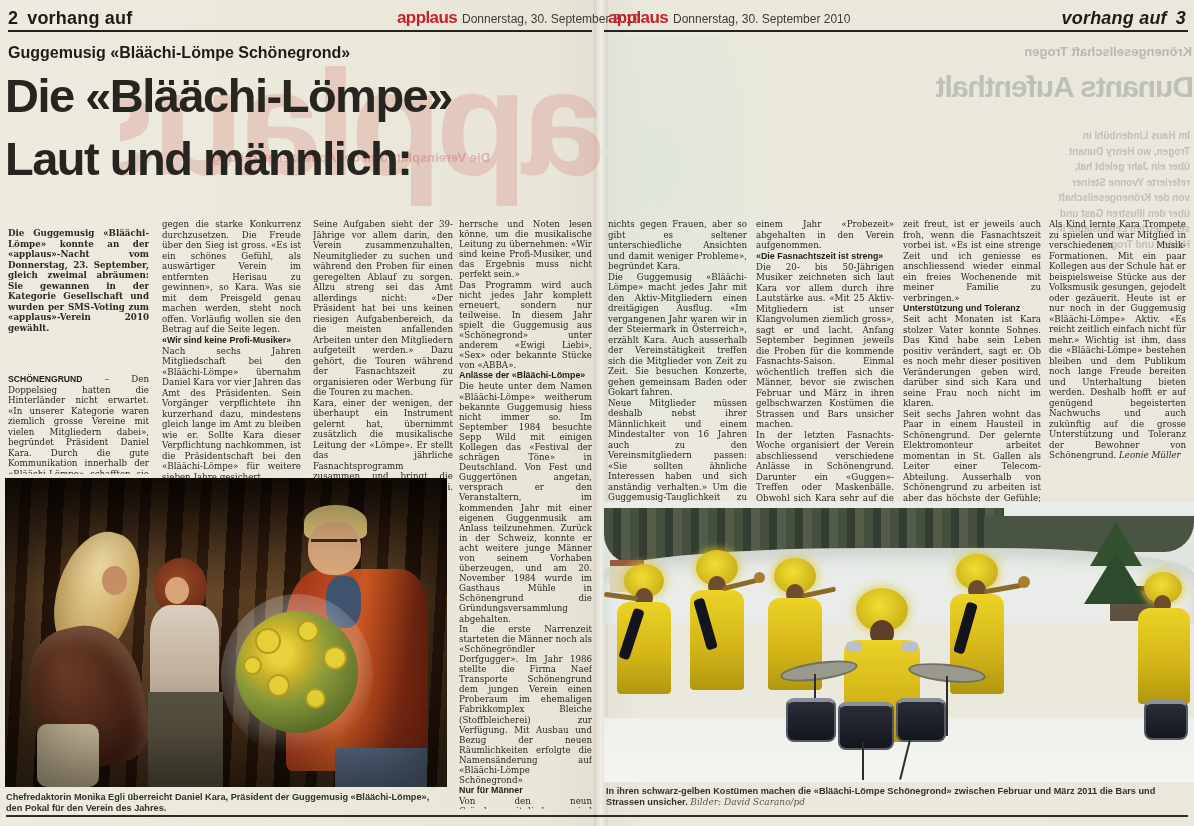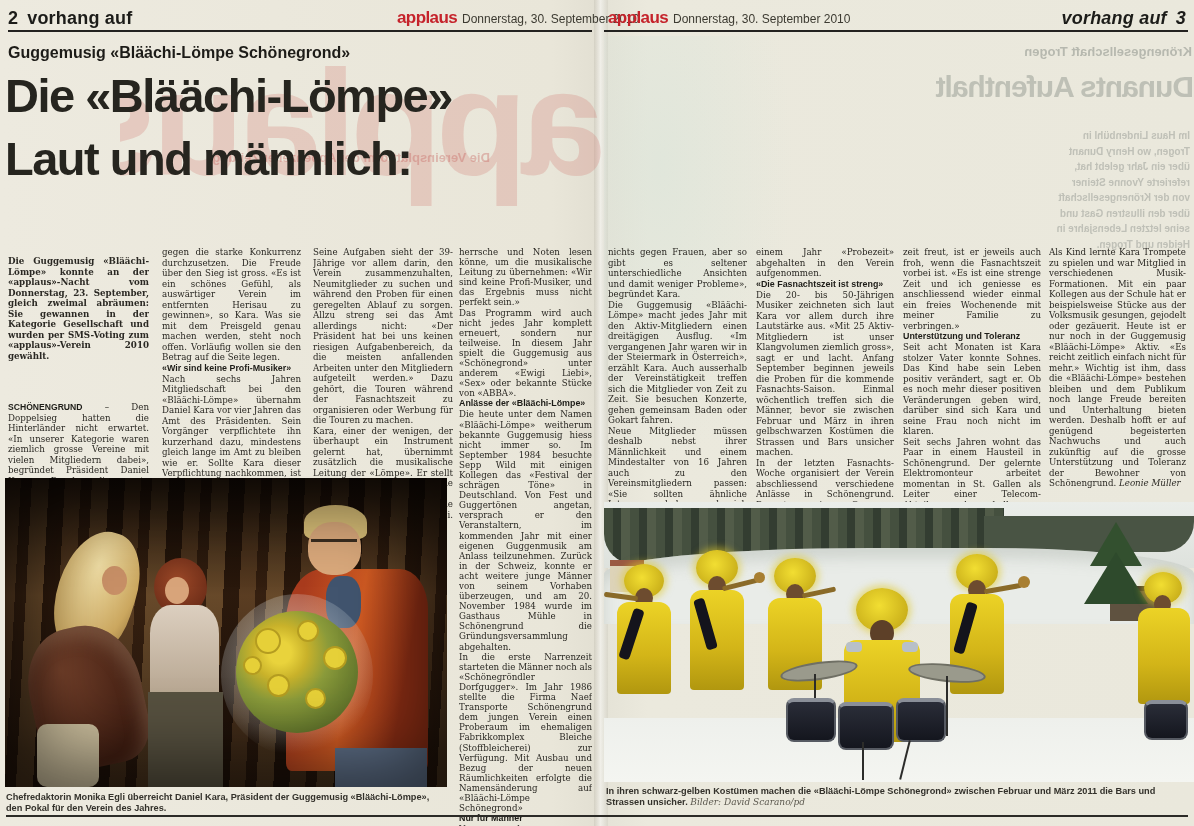--- a/index.html
+++ b/index.html
@@ -18,21 +18,21 @@
   .brand{font-weight:bold;font-size:17px;color:#c5232b;letter-spacing:-.6px;}
   .date{font-family:Liberation Sans, sans-serif;font-size:12px;color:#3c3a31;}
   .rule{position:absolute;background:#232220;height:2px;}
 
   .kicker{font-weight:bold;font-size:16px;color:#1d1c18;}
   .headline{font-weight:bold;font-size:47px;line-height:63px;letter-spacing:-1.5px;color:#26251f;}
 
   .lead{font-weight:bold;font-size:9.8px;line-height:12.3px;color:#23221e;text-align:left;}
 
   .col{position:absolute;font-family:"DejaVu Serif",serif;font-size:8.7px;line-height:10.5px;
-       color:#2a2823;text-align:justify;overflow:hidden;hyphens:auto;margin-top:28px;}
+       color:#2a2823;text-align:justify;overflow:hidden;hyphens:auto;}
   .col p{margin:0;}
   .tight{line-height:10.1px;}
   .subhead{font-family:"Liberation Sans",sans-serif;font-weight:bold;font-size:8.9px;color:#1d1c17;line-height:11px;}
   .gap{margin-top:6px;}
   .dateline{font-family:"Liberation Sans",sans-serif;font-weight:bold;font-size:8.6px;color:#1d1c17;}
   .author{font-style:italic;}
 
   .caption{font-weight:bold;font-size:9.2px;line-height:11px;color:#33312b;}
   .credit{font-family:"DejaVu Serif",serif;font-weight:normal;font-style:italic;color:#5c594f;font-size:9px;}
 

